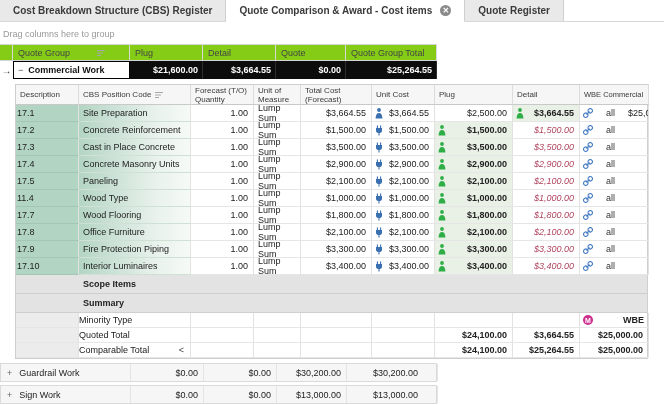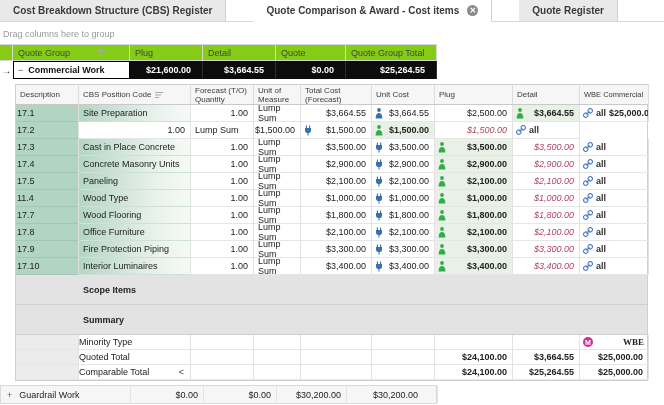--- a/index.html
+++ b/index.html
@@ -1,20 +1,20 @@
 <!DOCTYPE html>
 <html><head>
 <meta charset="utf-8">
 <style>
   * { box-sizing: border-box; margin: 0; padding: 0; }
   html,body { width: 664px; height: 405px; background: #fff; overflow: hidden;
     font-family: "Liberation Sans", sans-serif; color: #222; }
 
   
-  .tabbar { display: flex; height: 22px; border-bottom: 1px solid #d8d8d8; background: #fff; gap: 27px; }
+  .tabbar { display: flex; height: 22px; border-bottom: 1px solid #d8d8d8; background: #fff; }
   .tab { display: flex; align-items: center; padding: 0 13px; font-size: 10px; font-weight: bold;
     color: #3a3a3a; background: #e9e9e9; border-right: 1px solid #cfcfcf; white-space: nowrap; cursor: default; }
   .tab.active { background: #fff; border-bottom: 1px solid #fff; margin-bottom: -1px; }
   .tab-close { display: inline-flex; align-items: center; justify-content: center; width: 11px; height: 11px;
     border-radius: 50%; background: #8a8a8a; color: #fff; font-size: 8px; line-height: 1; margin-left: 8px; font-weight: bold; }
 
   
   .group-hint { margin: 7px 0 3px 3px; font-size: 9px; color: #999; height: 12px; }
 
   
@@ -24,21 +24,21 @@
     border-right: 1px solid #d8d8d8; overflow: hidden; }
   .sort-glyph { margin-left: auto; margin-right: 18px; display: inline-flex; }
   .sort-glyph2 { display: inline-flex; margin-left: 4px; }
 
   .black-row { display: grid; grid-template-columns: 13px 117px 73px 73px 70px 91px; width: 437px; height: 18px; }
   .black-row .ind { display: flex; align-items: center; justify-content: center; font-size: 10px; color: #333; }
   .group-cell { background: #fff; border: 1px solid #000; display: flex; align-items: center;
     font-size: 9px; font-weight: 600; color: #111; padding: 0 4px; gap: 5px; }
   .collapse-glyph { font-size: 9px; color: #444; font-weight: normal; }
   .black-cell { background: #0c0c0c; color: #fff; font-size: 9px; font-weight: bold; display: flex;
-    align-items: center; justify-content: flex-end; padding-right: 11px; border-right: 1px solid #2e2e2e; }
+    align-items: center; justify-content: flex-end; padding-right: 4px; border-right: 1px solid #2e2e2e; }
 
   
   .inner-table { margin: 5px 0 0 15px; width: 633px; border: 1px solid #cfcfcf; border-top: none; background: #fff; }
   .irow { display: grid; grid-template-columns: 63px 112px 63px 47px 71px 63px 78px 67px 69px; }
   .ihead { height: 21px; }
   .ihead > div { background: #f6f6f6; font-size: 8px; line-height: 9px; color: #3a3a3a;
     border-right: 1px solid #dcdcdc; border-top: 1px solid #cfcfcf; border-bottom: 1px solid #c9c9c9;
     display: flex; align-items: center; padding: 1px 4px; overflow: hidden; }
   .ihead .hdr-small { font-size: 7.5px; line-height: 14px; }
 
@@ -49,35 +49,35 @@
   .cell-desc { background: linear-gradient(90deg, #b4d5c4 0%, #e9f2ec 70%, #f6faf7 100%);
     padding-left: 4px; border-bottom-color: #cfe0d5 !important; }
   .num { justify-content: flex-end; padding-right: 5px; }
   .txt { padding-left: 4px; }
   .cell-total { position: relative; }
   .cell-total .src-ic { position: absolute; left: 3px; }
   .cell-plug, .cell-detail { position: relative; }
   .cell-plug .st-ic, .cell-detail .st-ic { position: absolute; left: 3px; }
   .hl { background: #e9f0e6; font-weight: bold; }
   .red-val { color: #b0455f; font-style: italic; }
-  .cell-quote { padding-left: 3px; gap: 3px; font-weight: bold; }
+  .cell-quote { padding-left: 3px; gap: 13px; }
   .all-link { font-size: 9px; color: #333; }
   .q-val { margin-left: auto; padding-right: 4px; }
 
-  .section-row { height: 30px; background: #e3e3e3; border-bottom: 1px solid #cfcfcf;
+  .section-row { height: 19px; background: #e3e3e3; border-bottom: 1px solid #cfcfcf;
     font-size: 9px; font-weight: bold; color: #222; display: flex; align-items: center; padding-left: 67px; }
   .srow { height: 15px; }
   .srow .cell-code2 { background: #ececec; }
   .srow .lbl { padding-left: 0; font-size: 9px; position: relative; }
   .srow .lt-mark { position: absolute; right: 6px; color: #444; font-size: 9px; }
   .srow .bold { font-weight: bold; }
   .m-badge { width: 10px; height: 10px; border-radius: 50%; background: #cf2f8f; color: #fff;
     font-size: 7px; font-weight: bold; display: inline-flex; align-items: center; justify-content: center; }
   .srow .badge-cell { padding-left: 3px; }
-  .srow .wbe { margin-left: auto; padding-right: 4px; font-weight: bold; font-family: Liberation Serif, serif; }
+  .srow .wbe { margin-left: auto; padding-right: 4px; font-weight: bold; }
 
   
   .bottom-groups { margin-top: 4px; }
   .bgrow { display: grid; grid-template-columns: 130px 73px 73px 70px 91px; width: 437px; height: 19px;
     background: #f6f6f6; border: 1px solid #dadada; margin-bottom: 3px; }
   .bgrow > div { display: flex; align-items: center; font-size: 9px; border-right: 1px solid #e4e4e4; }
   .bgrow .g-label { padding-left: 6px; gap: 7px; color: #222; }
   .bgrow .exp { color: #666; font-size: 9px; }
   .bgrow .gnum { justify-content: flex-end; padding-right: 5px; }
   .bgrow .gnum.last { padding-right: 19px; }
@@ -210,20 +210,21 @@
                 <line x1="4.2" y1="7.8" x2="7.8" y2="4.2"></line>
               </g>
             </svg>
           </span>
           <span class="all-link">all</span>
           <span class="q-val">$25,000.00</span>
         </div>
       </div>
       <div class="irow item">
         <div class="cell-code">17.2</div>
+        <div class="cell-desc">Concrete Reinforcement</div>
         <div class="num">1.00</div>
         <div class="txt">Lump Sum</div>
         <div class="num">$1,500.00</div>
         <div class="num cell-total"><span class="src-ic">
             <svg width="8" height="11" viewBox="0 0 8 11">
               <line x1="2.4" y1="0.4" x2="2.4" y2="3" stroke="#3a6fb0" stroke-width="1.1"></line>
               <line x1="5.6" y1="0.4" x2="5.6" y2="3" stroke="#3a6fb0" stroke-width="1.1"></line>
               <path d="M1 3 H7 V5.4 C7 7.1 5.7 8.2 4 8.2 C2.3 8.2 1 7.1 1 5.4 Z" fill="#3a6fb0"></path>
               <line x1="4" y1="8.2" x2="4" y2="10.6" stroke="#3a6fb0" stroke-width="1.1"></line>
             </svg>

